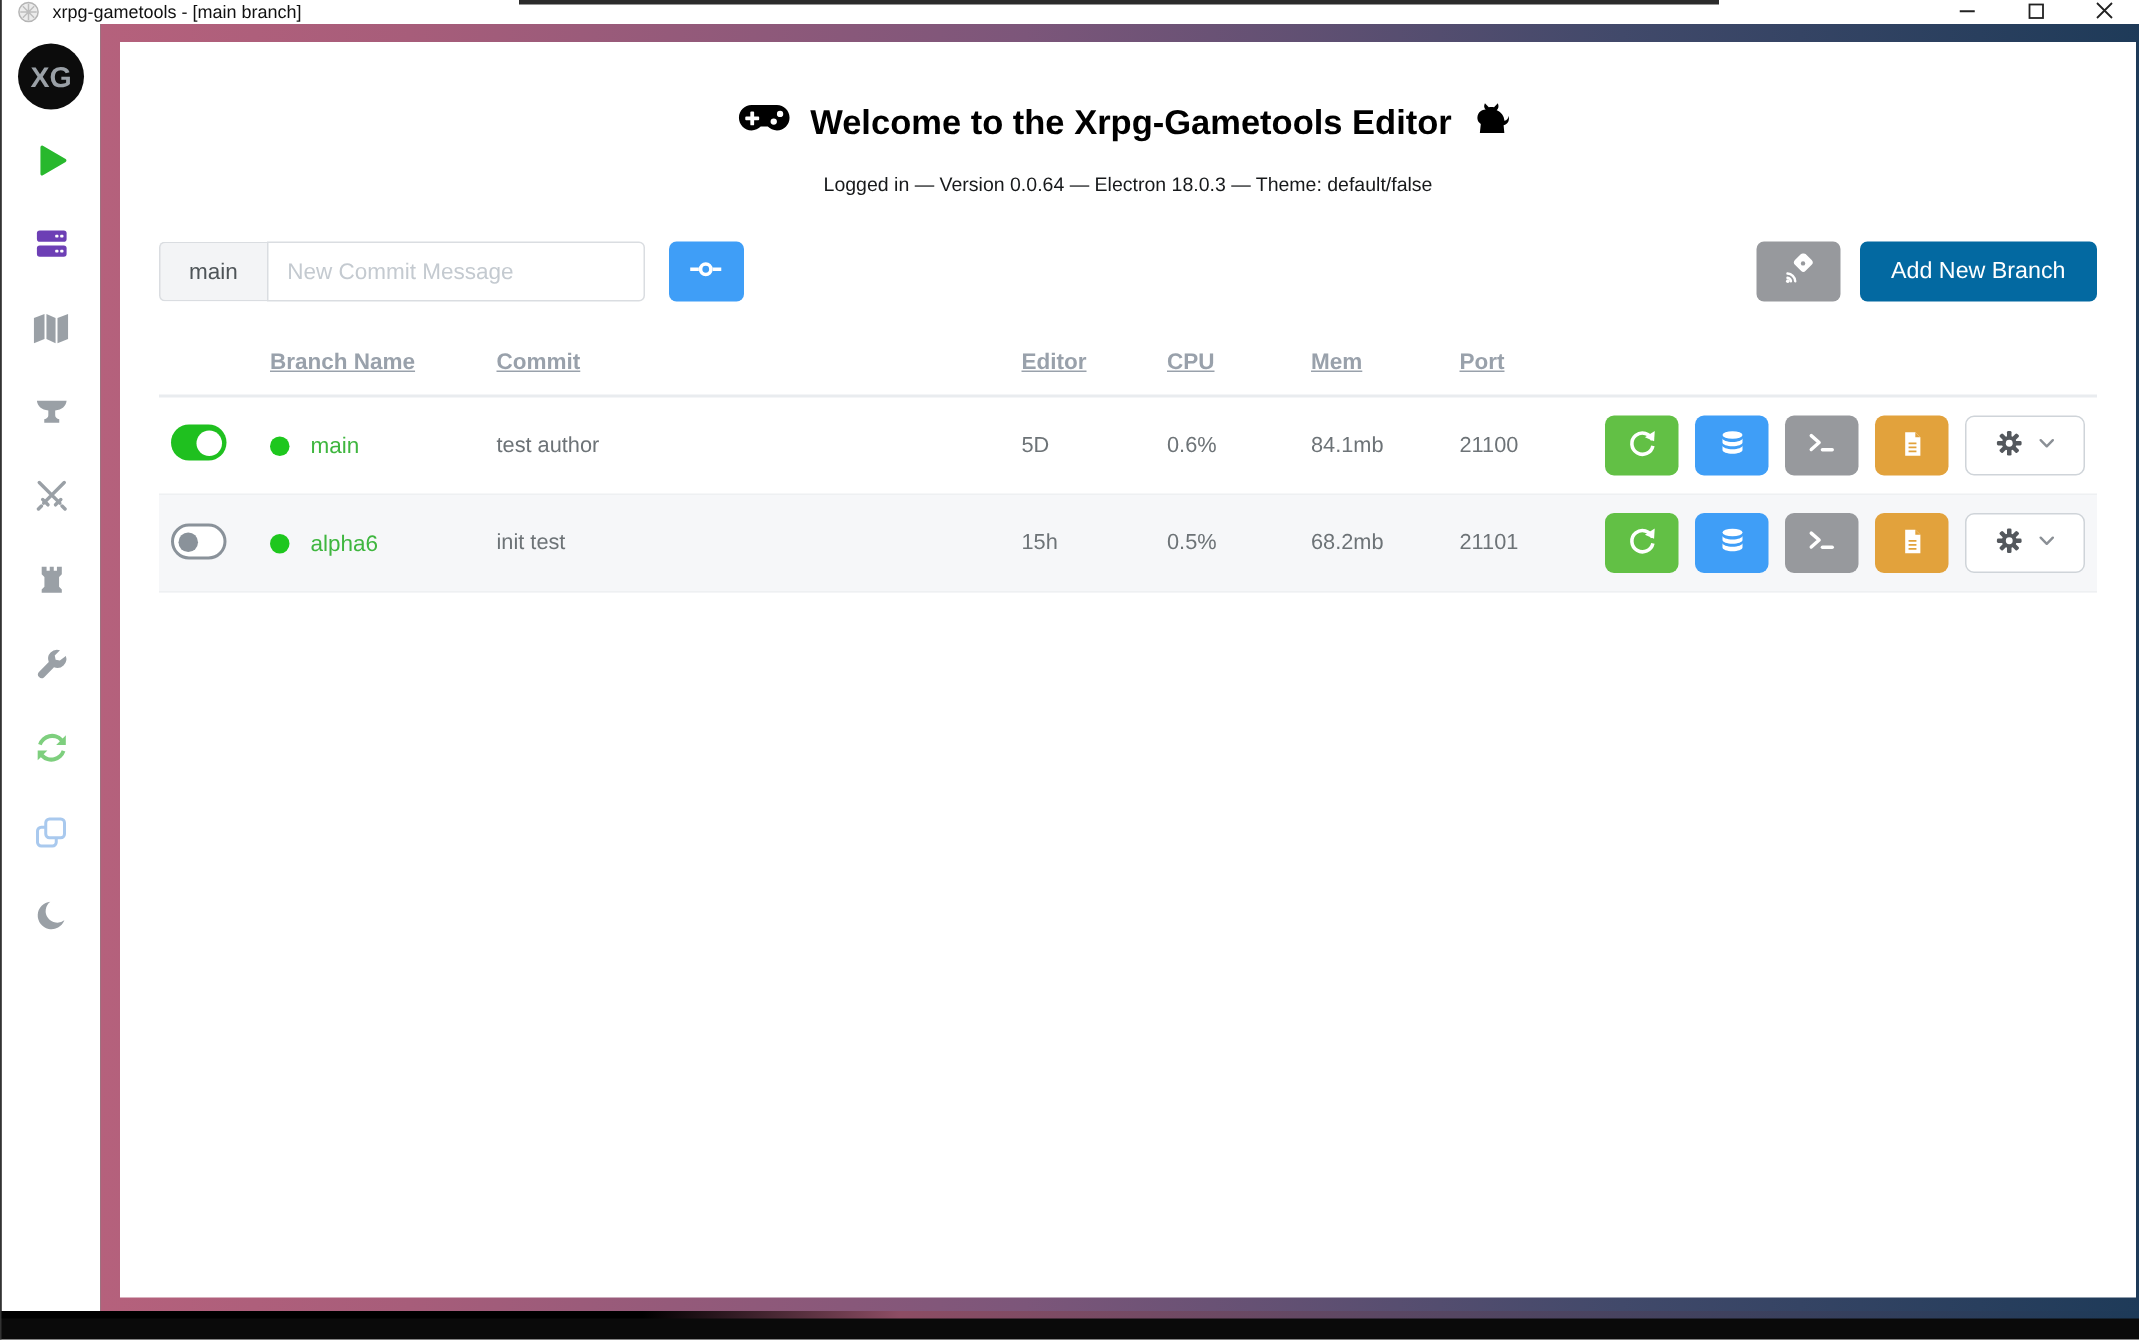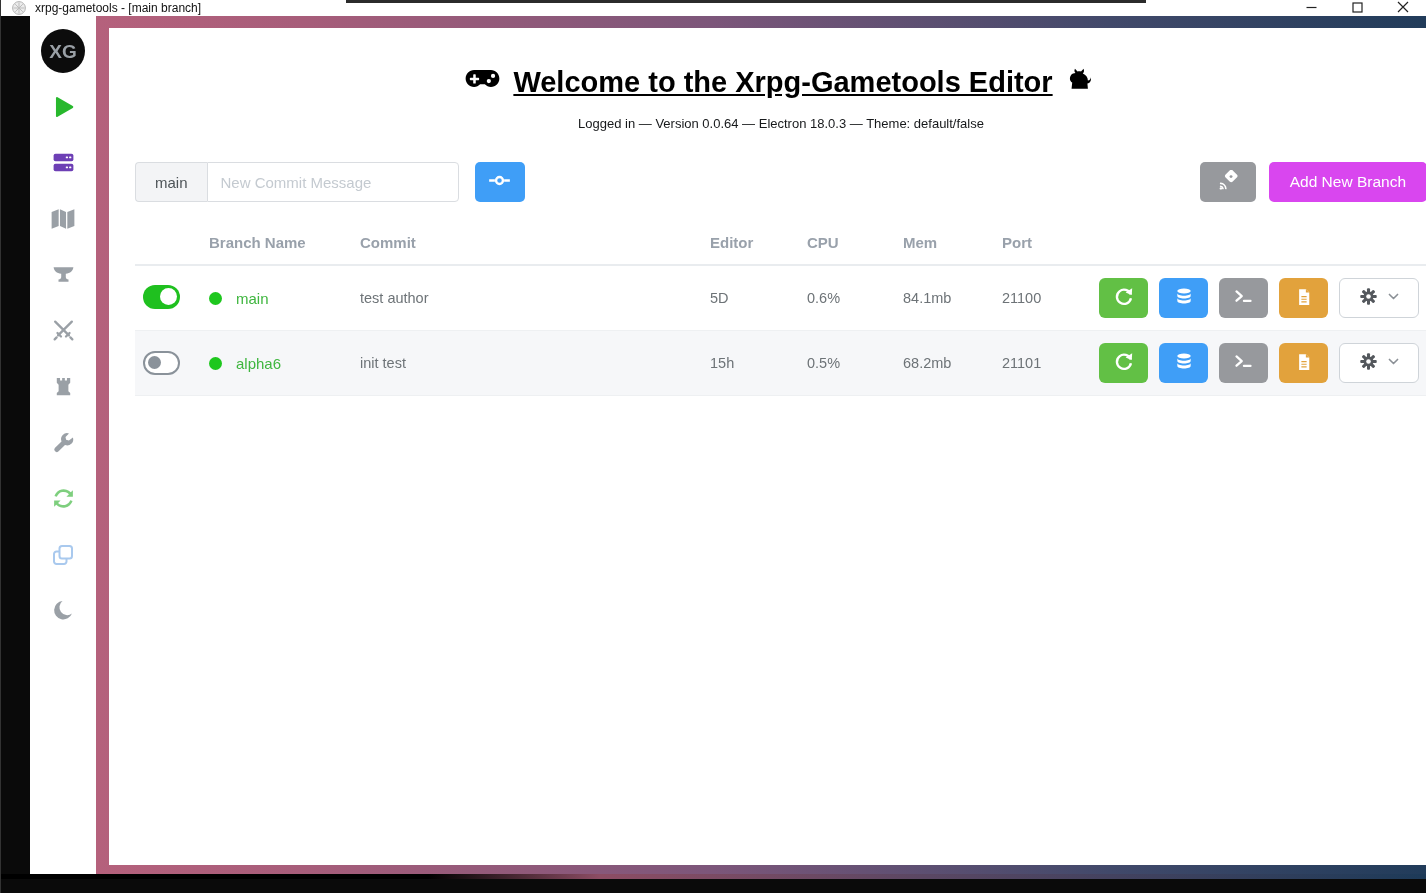--- a/index.html
+++ b/index.html
@@ -14,47 +14,47 @@
   
   .titlebar { height: 16px; background: #fff; display: flex; align-items: center; padding-left: 10px; position: relative; z-index: 3; }
   .app-icon { width: 16px; height: 16px; margin-right: 8px; }
   .titlebar-title { font-size: 12px; color: #111; }
   .win-controls { margin-left: auto; display: flex; height: 100%; }
   .win-btn { width: 46px; display: flex; align-items: center; justify-content: center; background: #fff; border: none; cursor: pointer; }
   .top-artifact { position: absolute; top: 0; left: 345px; width: 800px; height: 3px; background: #2b2b2b; z-index: 4; }
 
   
   .app-body { display: flex; height: 858px; }
-  .sidebar { width: 66px; background: #fff; display: flex; flex-direction: column; align-items: center; padding-top: 12px; flex-shrink: 0; margin-left: 29px; }
+  .sidebar { width: 66px; background: #fff; display: flex; flex-direction: column; align-items: center; padding-top: 12px; flex-shrink: 0; }
   .side-logo { width: 46px; height: 46px; margin-bottom: 6px; cursor: pointer; }
   .side-item { height: 56px; display: flex; align-items: center; justify-content: center; width: 100%; cursor: pointer; background: none; border: none; }
 
   .frame { flex: 1; background: linear-gradient(to right, #b5617c 0%, #a75d7a 15%, #7c567a 45%, #41496a 74%, #1d3a58 100%); padding: 12px 14px 9px 13px; }
   .content { background: #fff; height: 100%; padding: 0 26px; position: relative; }
 
   
-  .main-title { margin: 0 auto; padding-top: 37px; display: flex; align-items: center; justify-content: center; gap: 13px; font-size: 29px; font-weight: 700; color: #000; text-decoration: underline; }
+  .main-title { margin: 0 auto; padding-top: 37px; display: flex; align-items: center; justify-content: center; gap: 13px; font-size: 23px; font-weight: 700; color: #000; }
   .subtitle { text-align: center; margin-top: 17px; font-size: 13px; color: #17191b; }
 
   
   .toolbar { display: flex; align-items: center; margin-top: 31px; height: 40px; }
   .input-group { display: flex; height: 40px; }
   .addon { background: #f3f4f6; border: 1px solid #dadde1; border-right: 0; border-radius: 4px 0 0 4px; display: flex; align-items: center; padding: 0 19px; font-size: 15px; color: #4e5458; }
   .commit-input { width: 252px; border: 1px solid #dadde1; border-radius: 0 4px 4px 0; padding: 0 13px; font-size: 15px; color: #333; outline: none; background: #fff; }
   .commit-input::placeholder { color: #c4cad0; }
   .commit-btn { margin-left: 16px; width: 50px; height: 40px; background: #3f9ef7; border: none; border-radius: 5px; display: flex; align-items: center; justify-content: center; cursor: pointer; }
   .toolbar-spacer { flex: 1; }
   .broadcast-btn { width: 56px; height: 40px; background: #97999d; border: none; border-radius: 5px; display: flex; align-items: center; justify-content: center; margin-right: 13px; cursor: pointer; }
-  .add-branch-btn { height: 40px; background: #d946ef; color: #fff; border: none; border-radius: 5px; padding: 0 21px; font-size: 15.5px; cursor: pointer; }
+  .add-branch-btn { height: 40px; background: #0369a1; color: #fff; border: none; border-radius: 5px; padding: 0 21px; font-size: 15.5px; cursor: pointer; }
 
   
   .branch-table { margin-top: 24px; }
   .t-head, .t-row { display: grid; grid-template-columns: 66px 151px 350px 97px 96px 99px 97px 1fr; align-items: center; }
   .t-head { border-bottom: 2px solid #e9ecef; }
-  .t-head > div { padding: 8px 8px 13px; font-size: 15px; font-weight: 700; color: #99a1ab; }
+  .t-head > div { padding: 8px 8px 13px; font-size: 15px; font-weight: 700; color: #99a1ab; text-decoration: underline; }
   .t-row { height: 65px; border-bottom: 1px solid #eef0f2; font-size: 14.5px; color: #6d7377; }
   .t-row.alt { background: #f6f7f9; }
   .t-row > div { padding: 0 8px; }
   .branch-cell { display: flex; align-items: center; gap: 14px; }
   .status-dot { width: 13px; height: 13px; border-radius: 50%; background: #1ec71e; flex-shrink: 0; }
   .branch-name { color: #3fb63f; font-size: 15px; }
 
   .switch { width: 37px; height: 24px; border-radius: 12px; position: relative; display: inline-block; cursor: pointer; border: none; background: none; }
   .switch.on { background: #1fc01f; }
   .switch.on::after { content: ""; position: absolute; right: 3px; top: 3.5px; width: 17px; height: 17px; border-radius: 50%; background: #fff; }

